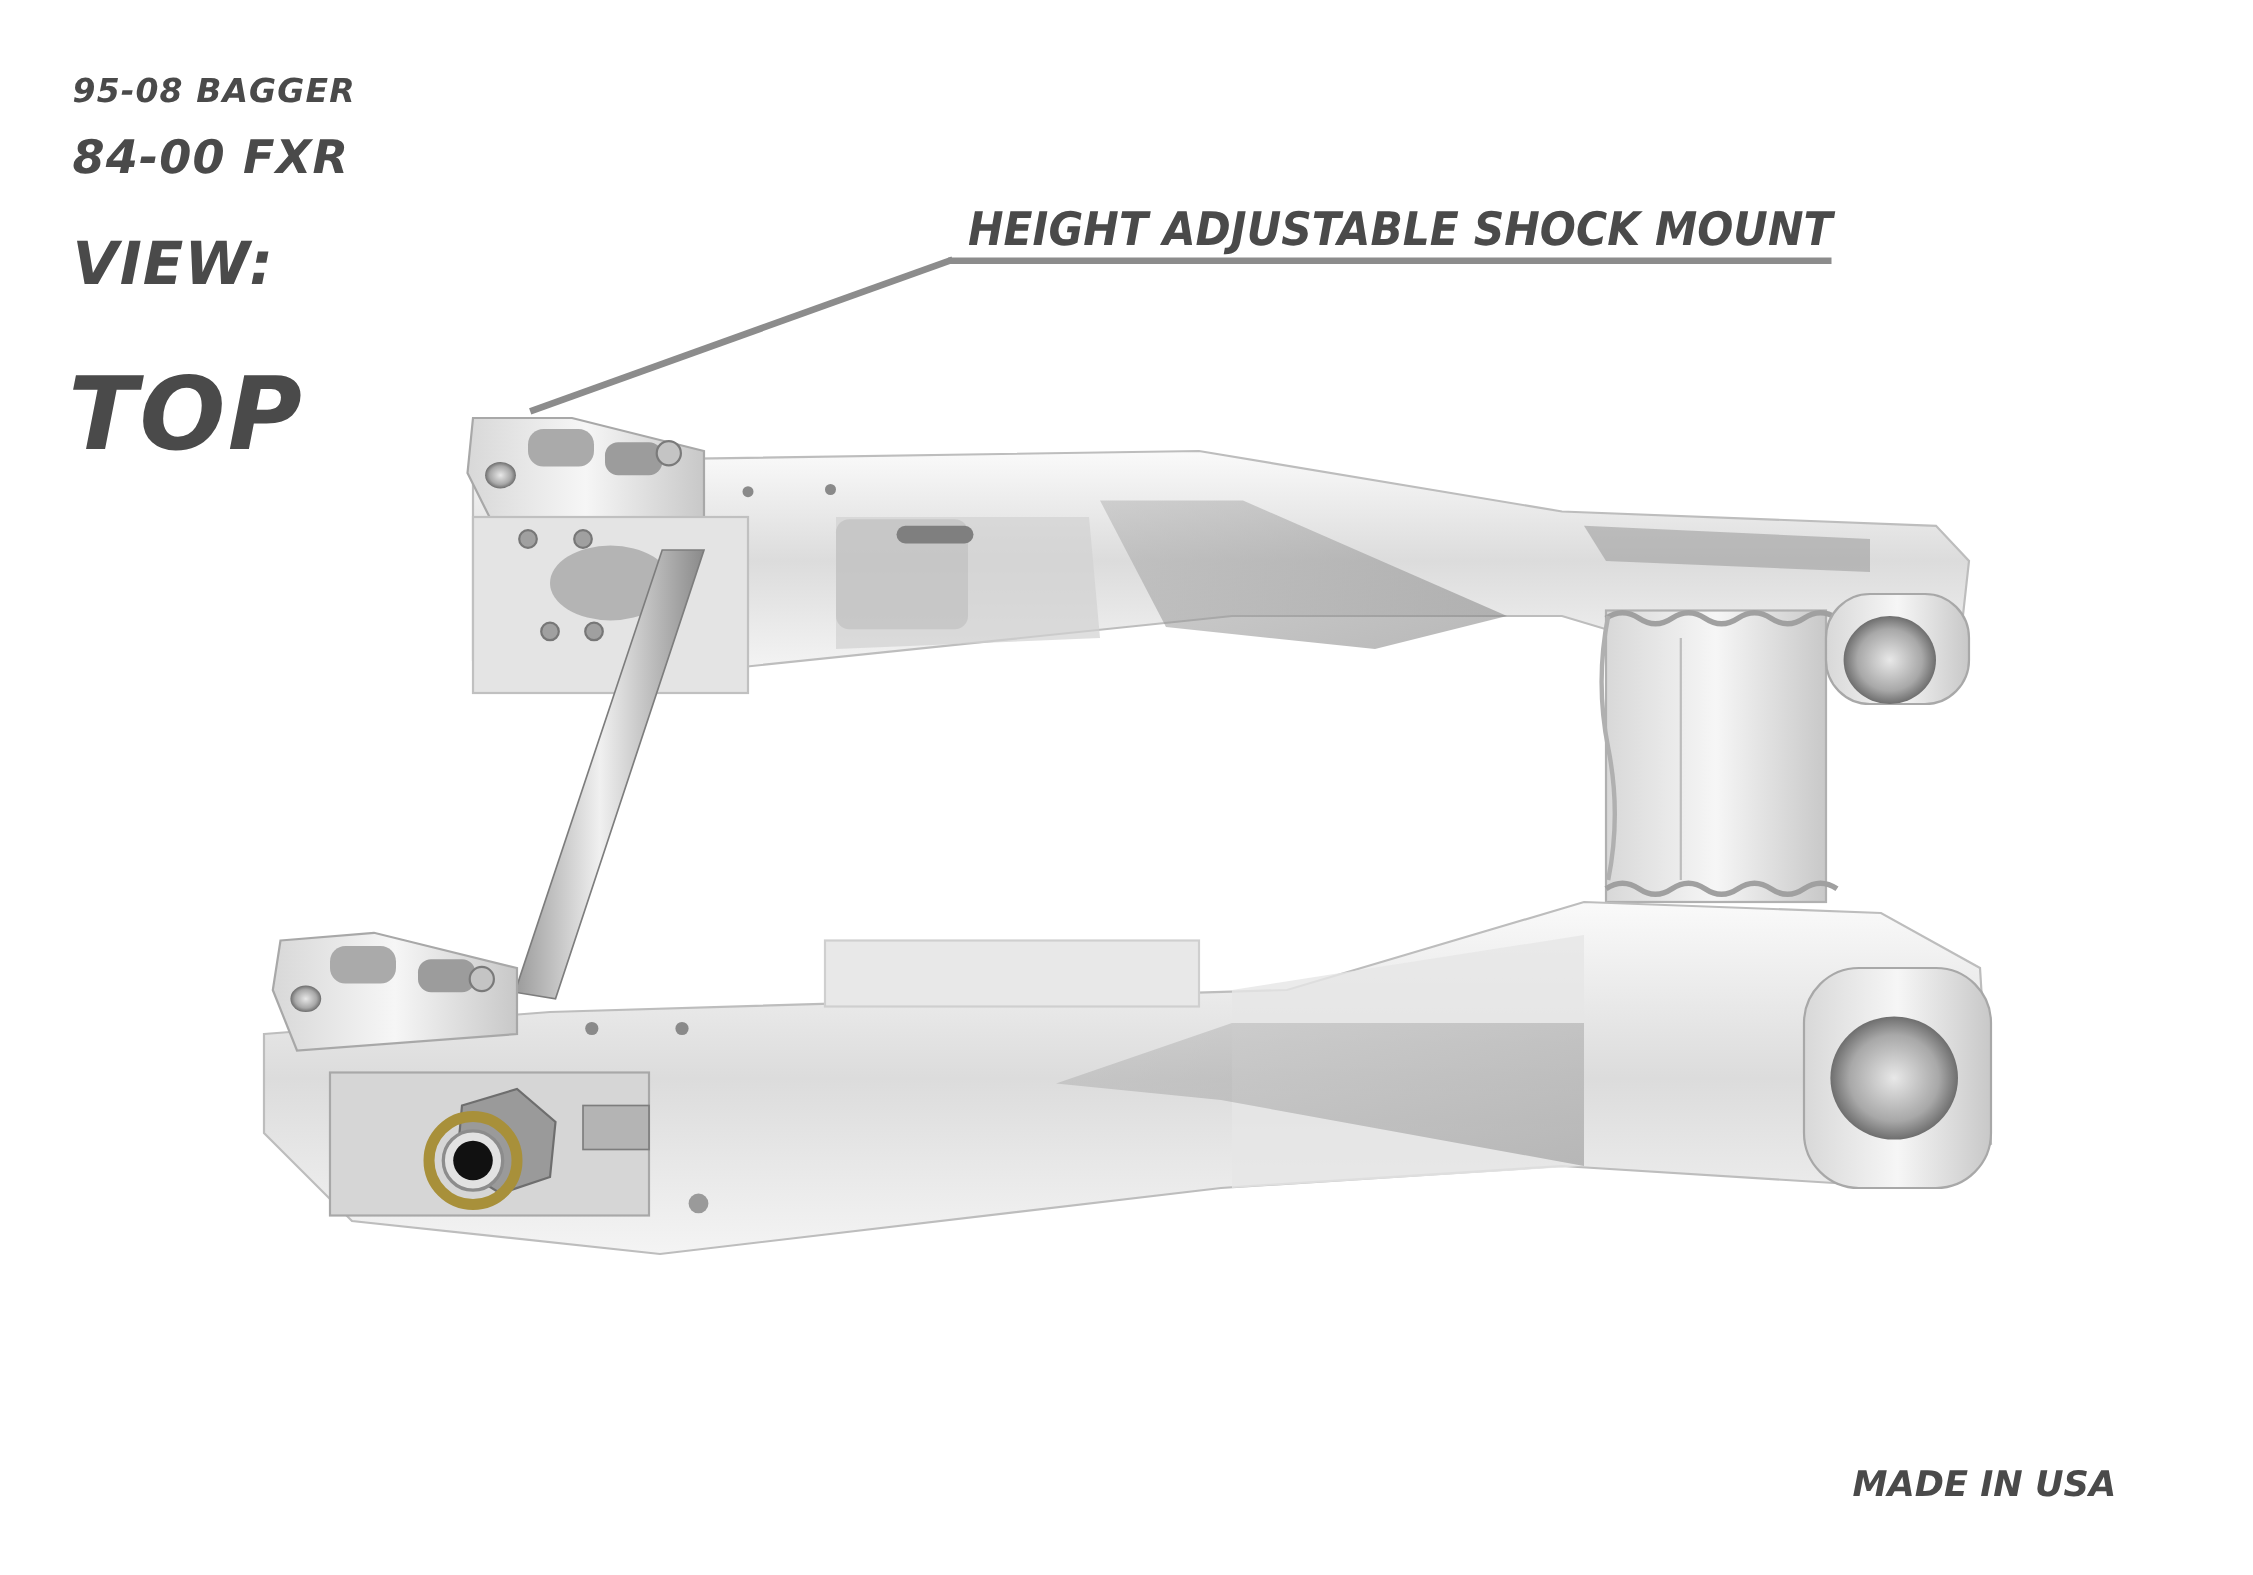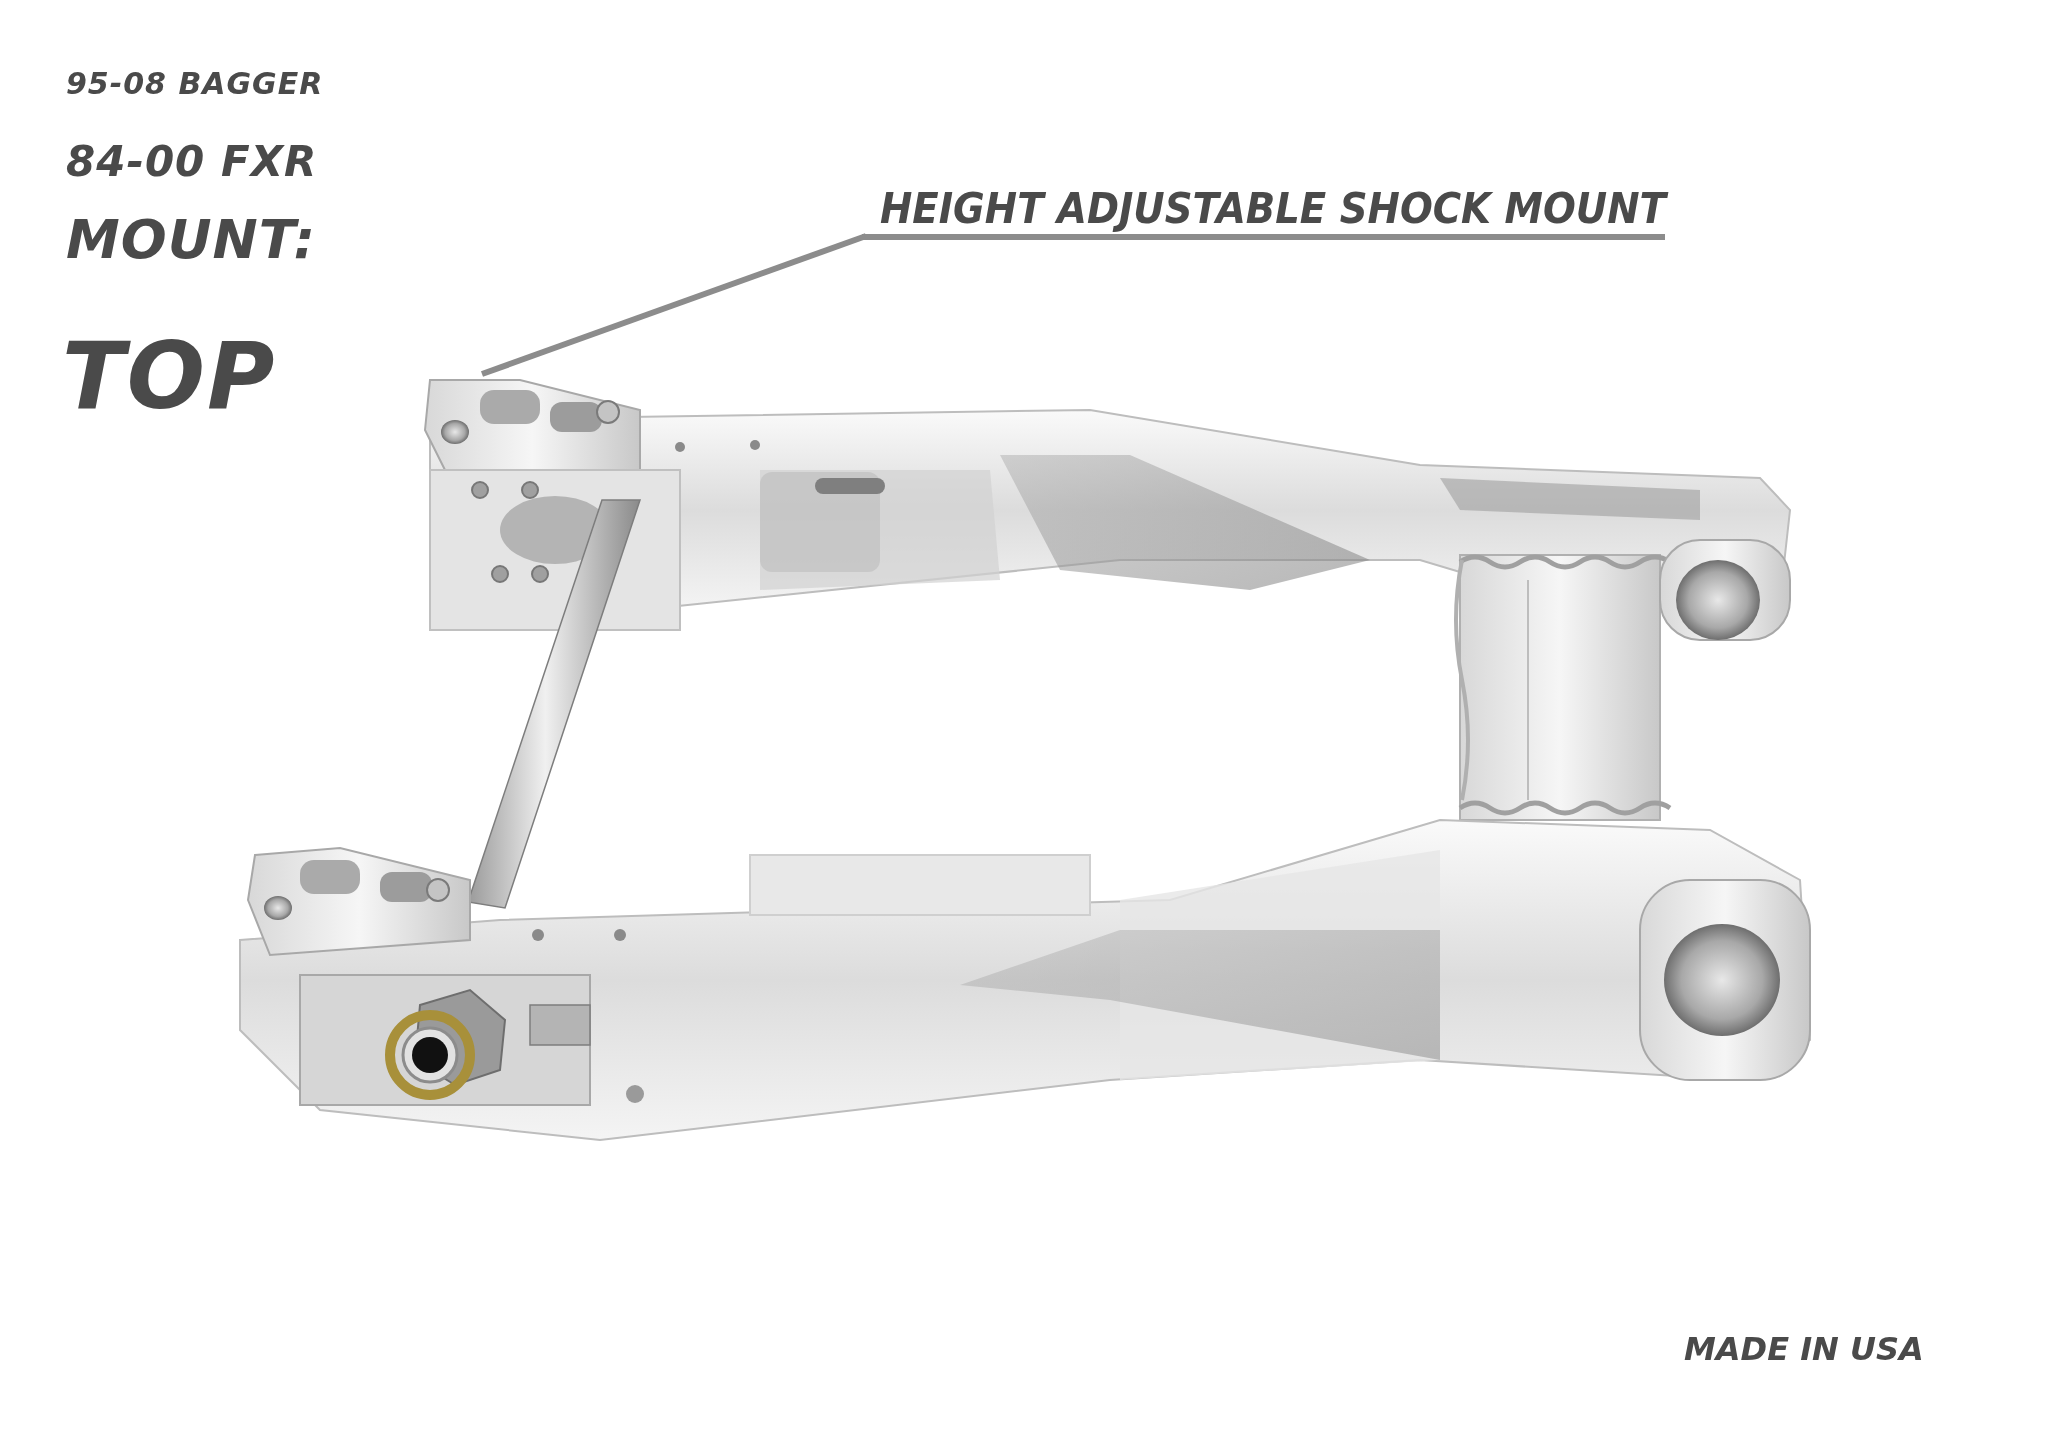--- a/index.html
+++ b/index.html
@@ -1,21 +1,21 @@
 <!DOCTYPE html>
 <html><head>
 <meta charset="utf-8">
 <style>
   html, body { margin: 0; padding: 0; background: #ffffff; }
   body { width: 2048px; height: 1432px; position: relative; overflow: hidden;
          font-family: "DejaVu Sans", "Liberation Sans", sans-serif; }
   .label { position: absolute; color: #4a4a4a; font-style: italic; font-weight: bold;
            white-space: nowrap; letter-spacing: 1px; }
   #fitment-line-1 { left: 66px; top: 66px; font-size: 30px; }
-  #fitment-line-2 { left: 66px; top: 118px; font-size: 42px; margin-top: 19px; }
+  #fitment-line-2 { left: 66px; top: 118px; font-size: 42px; }
   #view-label { left: 66px; top: 208px; font-size: 54px; }
   #view-value { left: 62px; top: 288px; font-size: 92px; letter-spacing: 2px; margin-top: 35px; }
   #callout-text { left: 880px; top: 184px; font-size: 42px; letter-spacing: 0px;
                   transform: scaleX(0.92); transform-origin: left top; }
   #made-in { left: 1684px; top: 1330px; font-size: 32px; letter-spacing: 0px; }
   .layer { position: absolute; left: 0; top: 0; }
 </style>
 </head>
 <body>
 
@@ -122,16 +122,16 @@
   </g>
 
   <g>
     <line x1="482" y1="374" x2="866" y2="236" stroke="#8c8c8c" stroke-width="6"></line>
     <line x1="862" y1="237" x2="1665" y2="237" stroke="#8c8c8c" stroke-width="6"></line>
   </g>
 </svg>
 
 <div id="fitment-line-1" class="label">95-08 BAGGER</div>
 <div id="fitment-line-2" class="label">84-00 FXR</div>
-<div id="view-label" class="label">MOUNT:</div>
+<div id="view-label" class="label">VIEW:</div>
 <div id="view-value" class="label">TOP</div>
 <div id="callout-text" class="label">HEIGHT ADJUSTABLE SHOCK MOUNT</div>
 <div id="made-in" class="label">MADE IN USA</div>
 
 </body></html>

